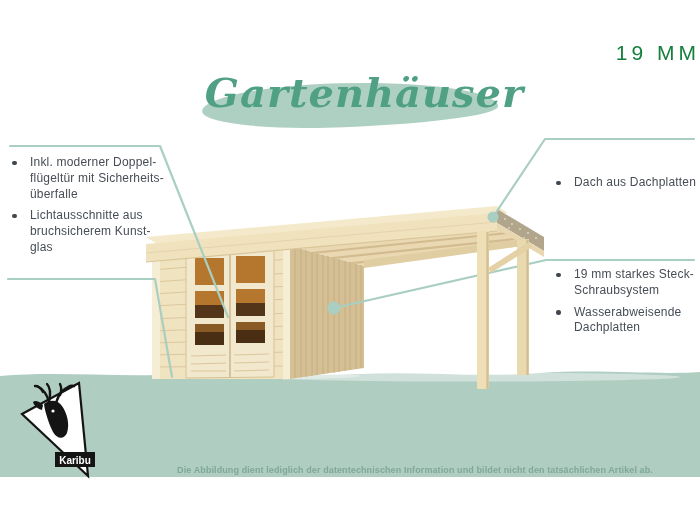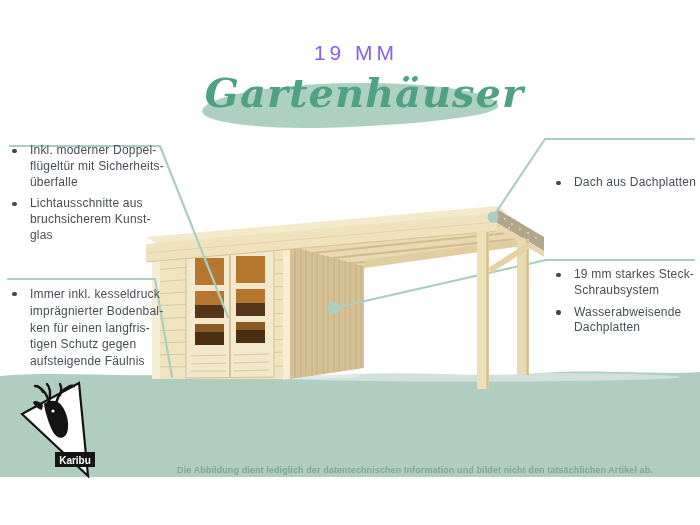--- a/index.html
+++ b/index.html
@@ -1,36 +1,36 @@
 <!DOCTYPE html>
 <html><head>
 <meta charset="utf-8">
 <style>
   html,body{margin:0;padding:0;background:#fff;}
   .page{position:relative;width:700px;height:525px;overflow:hidden;background:#ffffff;
         font-family:"Liberation Sans",sans-serif;}
   .scene{position:absolute;left:0;top:0;z-index:1;}
 
-  .size-label{position:absolute;top:41px;left:12px;right:0;z-index:3;text-align:center;
-    font-size:21px;letter-spacing:4px;color:#8b5cf6;font-weight:400;}
+  .size-label{position:absolute;top:41px;left:12px;right:0;z-index:3;text-align:right;
+    font-size:21px;letter-spacing:4px;color:#15803d;font-weight:400;}
   .title-wrap{position:absolute;top:70px;left:0;right:0;z-index:3;text-align:center;height:60px;padding-left:29px;}
   .brush{position:absolute;left:50%;top:13px;width:296px;height:44px;background:#aed0c2;
     transform:translateX(-50%) rotate(-1.6deg);
     border-radius:46% 54% 58% 42% / 55% 62% 38% 45%;}
   .main-title{position:relative;z-index:2;display:inline-block;
     font-family:"DejaVu Serif",serif;font-style:italic;font-weight:700;
     font-size:40px;line-height:46px;color:#4fa084;letter-spacing:1px;}
 
   .callouts{position:absolute;z-index:3;margin:0;padding:0;list-style:none;
     font-size:12px;line-height:15.8px;color:#474d55;letter-spacing:0.2px;}
   .callouts li{position:relative;padding-left:22px;margin:0 0 6px 0;}
   .callouts li .dot{position:absolute;left:4px;top:5.5px;width:4.5px;height:4.5px;
     border-radius:50%;background:#3f464e;}
   .bullet-text{white-space:pre-line;}
-  .cl-left-top{left:8px;top:143px;width:170px;}
+  .cl-left-top{left:8px;top:155px;width:170px;}
   .cl-left-bottom{left:8px;top:286px;width:172px;line-height:16.8px;}
   .cl-right-top{left:552px;top:146px;width:146px;margin-top:29px;}
   .cl-right-bottom{left:552px;top:267px;width:146px;}
 
   .disclaimer{position:absolute;z-index:3;right:5px;top:465px;width:560px;text-align:center;
     font-size:9px;font-weight:700;color:#7ea899;letter-spacing:0.1px;}
 </style>
 </head>
 <body>
 
@@ -140,27 +140,20 @@
 
   <ul class="callouts cl-left-top">
     <li><span class="dot"></span><span class="bullet-text">Inkl. moderner Doppel-
 flügeltür mit Sicherheits-
 überfalle</span></li>
     <li><span class="dot"></span><span class="bullet-text">Lichtausschnitte aus
 bruchsicherem Kunst-
 glas</span></li>
   </ul>
 
-  <ul class="callouts cl-left-bottom">
-    <li><span class="dot"></span><span class="bullet-text">Immer inkl. kesseldruck
-imprägnierter Bodenbal-
-ken für einen langfris-
-tigen Schutz gegen
-aufsteigende Fäulnis</span></li>
-  </ul>
 
   <ul class="callouts cl-right-top">
     <li><span class="dot"></span><span class="bullet-text">Dach aus Dachplatten</span></li>
   </ul>
 
   <ul class="callouts cl-right-bottom">
     <li><span class="dot"></span><span class="bullet-text">19 mm starkes Steck-
 Schraubsystem</span></li>
     <li><span class="dot"></span><span class="bullet-text">Wasserabweisende
 Dachplatten</span></li>

